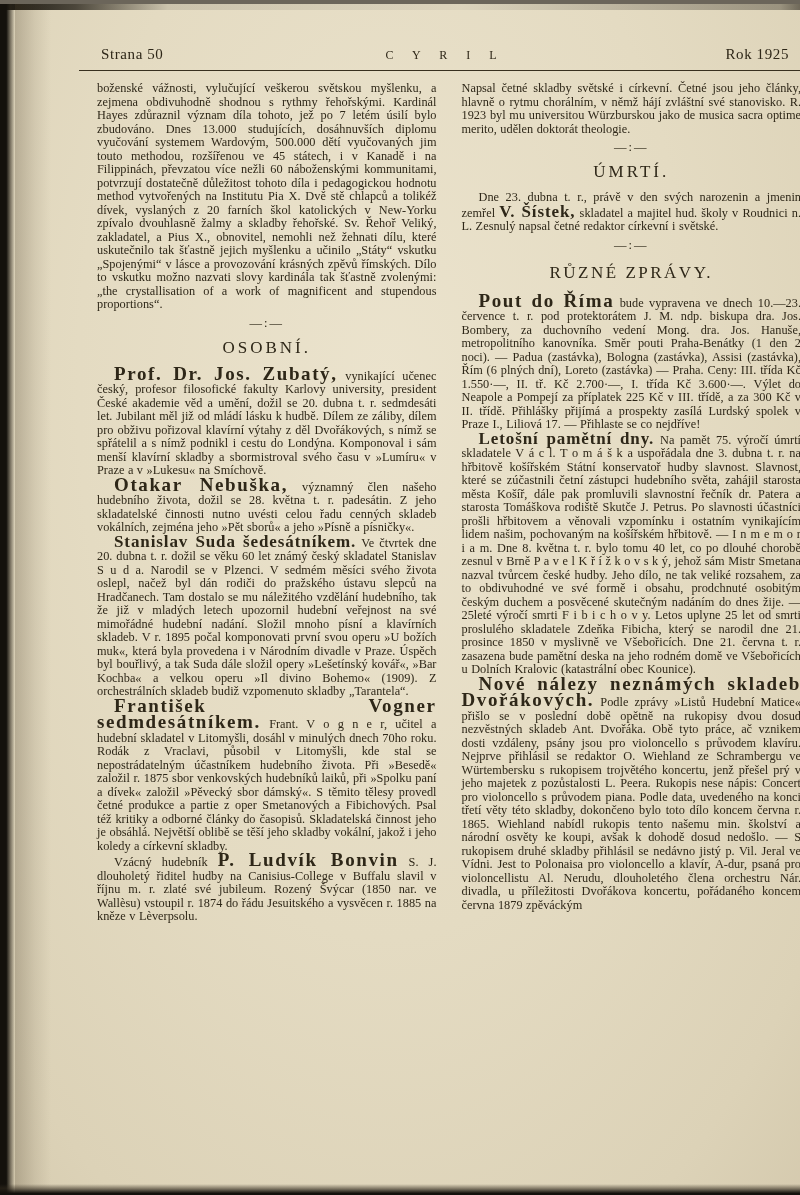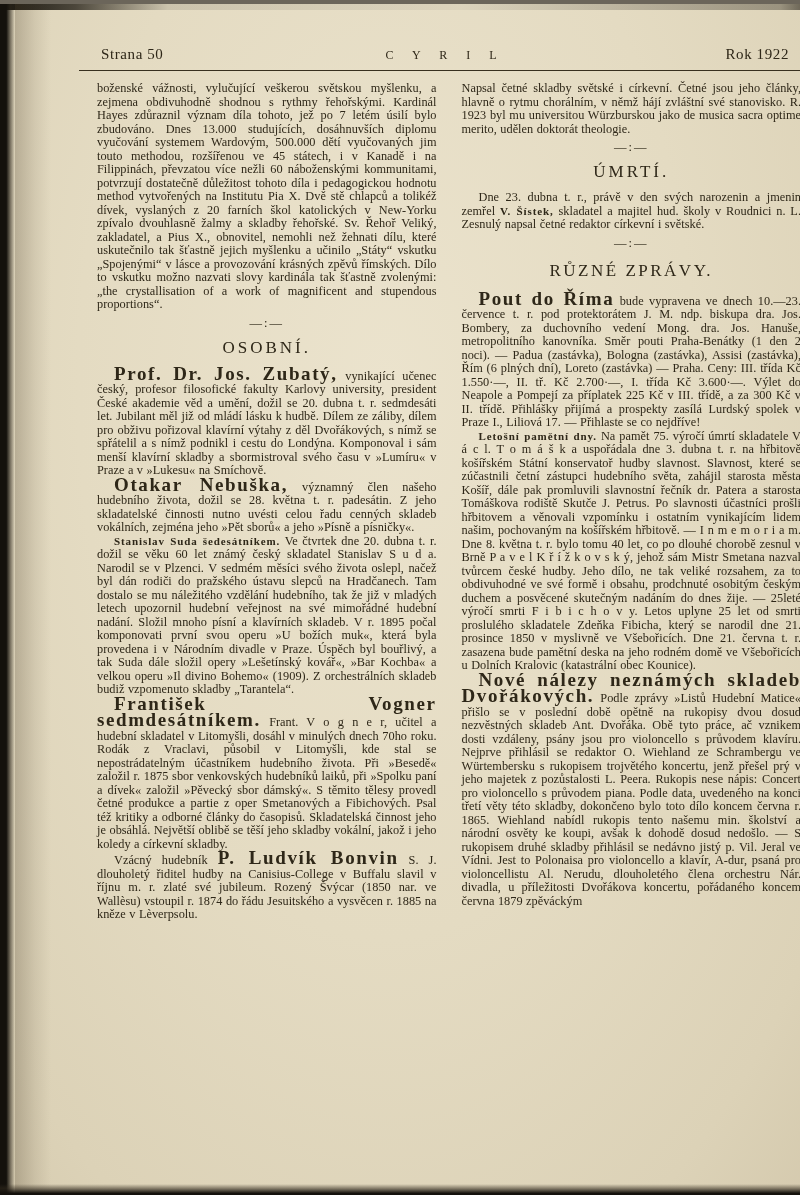--- a/index.html
+++ b/index.html
@@ -28,40 +28,40 @@
   .header{display:flex;align-items:baseline;padding:42px 40px 4px 62px;}
   .header .left{flex:1;text-align:left;font-size:15px;letter-spacing:.6px;}
   .header .center{flex:0 0 auto;font-size:12px;letter-spacing:8px;font-weight:normal;}
   .header .right{flex:1;text-align:right;font-size:15px;letter-spacing:.6px;padding-right:10px;}
   .rule{margin:3px 10px 0 40px;border:0;border-top:1.7px solid #38301f;}
   
   .cols{display:flex;gap:25px;padding:11px 38px 0 58px;}
   .col{width:345px;}
   .para{margin:0;text-align:justify;font-size:12.3px;line-height:13.5px;letter-spacing:.02px;word-spacing:.4px;}
   .para.indent{text-indent:17px;}
-  .r-lead{font-weight:bold;font-size:11px;letter-spacing:.9px;}
+  .r-lead{font-weight:bold;font-size:17px;letter-spacing:.9px;}
   .r-leadlg{font-weight:bold;font-size:19px;letter-spacing:1.6px;}
   .separator{text-align:center;font-size:12.5px;letter-spacing:2px;margin:4px 0 3px;}
   .heading{text-align:center;font-weight:normal;margin:7px 0 9px;}
   .heading.md{font-size:17px;letter-spacing:3px;}
   .heading.lg{font-size:17px;letter-spacing:2.5px;margin:10px 0 11px;}
 </style>
 </head>
 <body>
 
 <div class="page">
   <div class="edge-top"></div>
   <div class="edge-left"></div>
   <div class="edge-right"></div>
   <div class="gutter-shadow"></div>
 
   <div class="header">
     <span class="left">Strana 50</span>
     <span class="center">C Y R I L</span>
-    <span class="right">Rok 1922</span>
+    <span class="right">Rok 1925</span>
   </div>
   <hr class="rule">
 
   <div class="cols">
     <div class="col">
         <p class="para"><span>boženské vážnosti, vylučující veškerou světskou myšlenku, a zejmena obdivuhodně shodnou s rythmy řehořskými. Kardinál Hayes zdůraznil význam díla tohoto, jež po 7 letém úsilí bylo zbudováno. Dnes 13.000 studujících, dosáhnuvších diplomu vyučování systemem Wardovým, 500.000 dětí vyučovaných jim touto methodou, rozšířenou ve 45 státech, i v Kanadě i na Filippinách, převzatou více nežli 60 náboženskými kommunitami, potvrzují dostatečně důležitost tohoto díla i pedagogickou hodnotu method vytvořených na Institutu Pia X. Dvě stě chlapců a tolikéž dívek, vyslaných z 20 farních škol katolických v New-Yorku zpívalo dvouhlasně žalmy a skladby řehořské. Sv. Řehoř Veliký, zakladatel, a Pius X., obnovitel, nemohli než žehnati dílu, které uskutečnilo tak šťastně jejich myšlenku a učinilo „Státy“ vskutku „Spojenými“ v lásce a provozování krásných zpěvů římských. Dílo to vskutku možno nazvati slovy kardinála tak šťastně zvolenými: „the crystallisation of a work of magnificent and stupendous proportions“.</span></p>
         <div class="separator">—:—</div>
         <h2 class="heading md">OSOBNÍ.</h2>
         <p class="para indent"><span class="r-leadlg">Prof. Dr. Jos. Zubatý,</span><span> vynikající učenec český, profesor filosofické fakulty Karlovy university, president České akademie věd a umění, dožil se 20. dubna t. r. sedmdesáti let. Jubilant měl již od mládí lásku k hudbě. Dílem ze záliby, dílem pro obživu pořizoval klavírní výtahy z děl Dvořákových, s nímž se spřátelil a s nímž podnikl i cestu do Londýna. Komponoval i sám menší klavírní skladby a sbormistroval svého času v »Lumíru« v Praze a v »Lukesu« na Smíchově.</span></p>
         <p class="para indent"><span class="r-leadlg">Otakar Nebuška,</span><span> významný člen našeho hudebního života, dožil se 28. května t. r. padesátin. Z jeho skladatelské činnosti nutno uvésti celou řadu cenných skladeb vokálních, zejména jeho »Pět sborů« a jeho »Písně a písničky«.</span></p>

